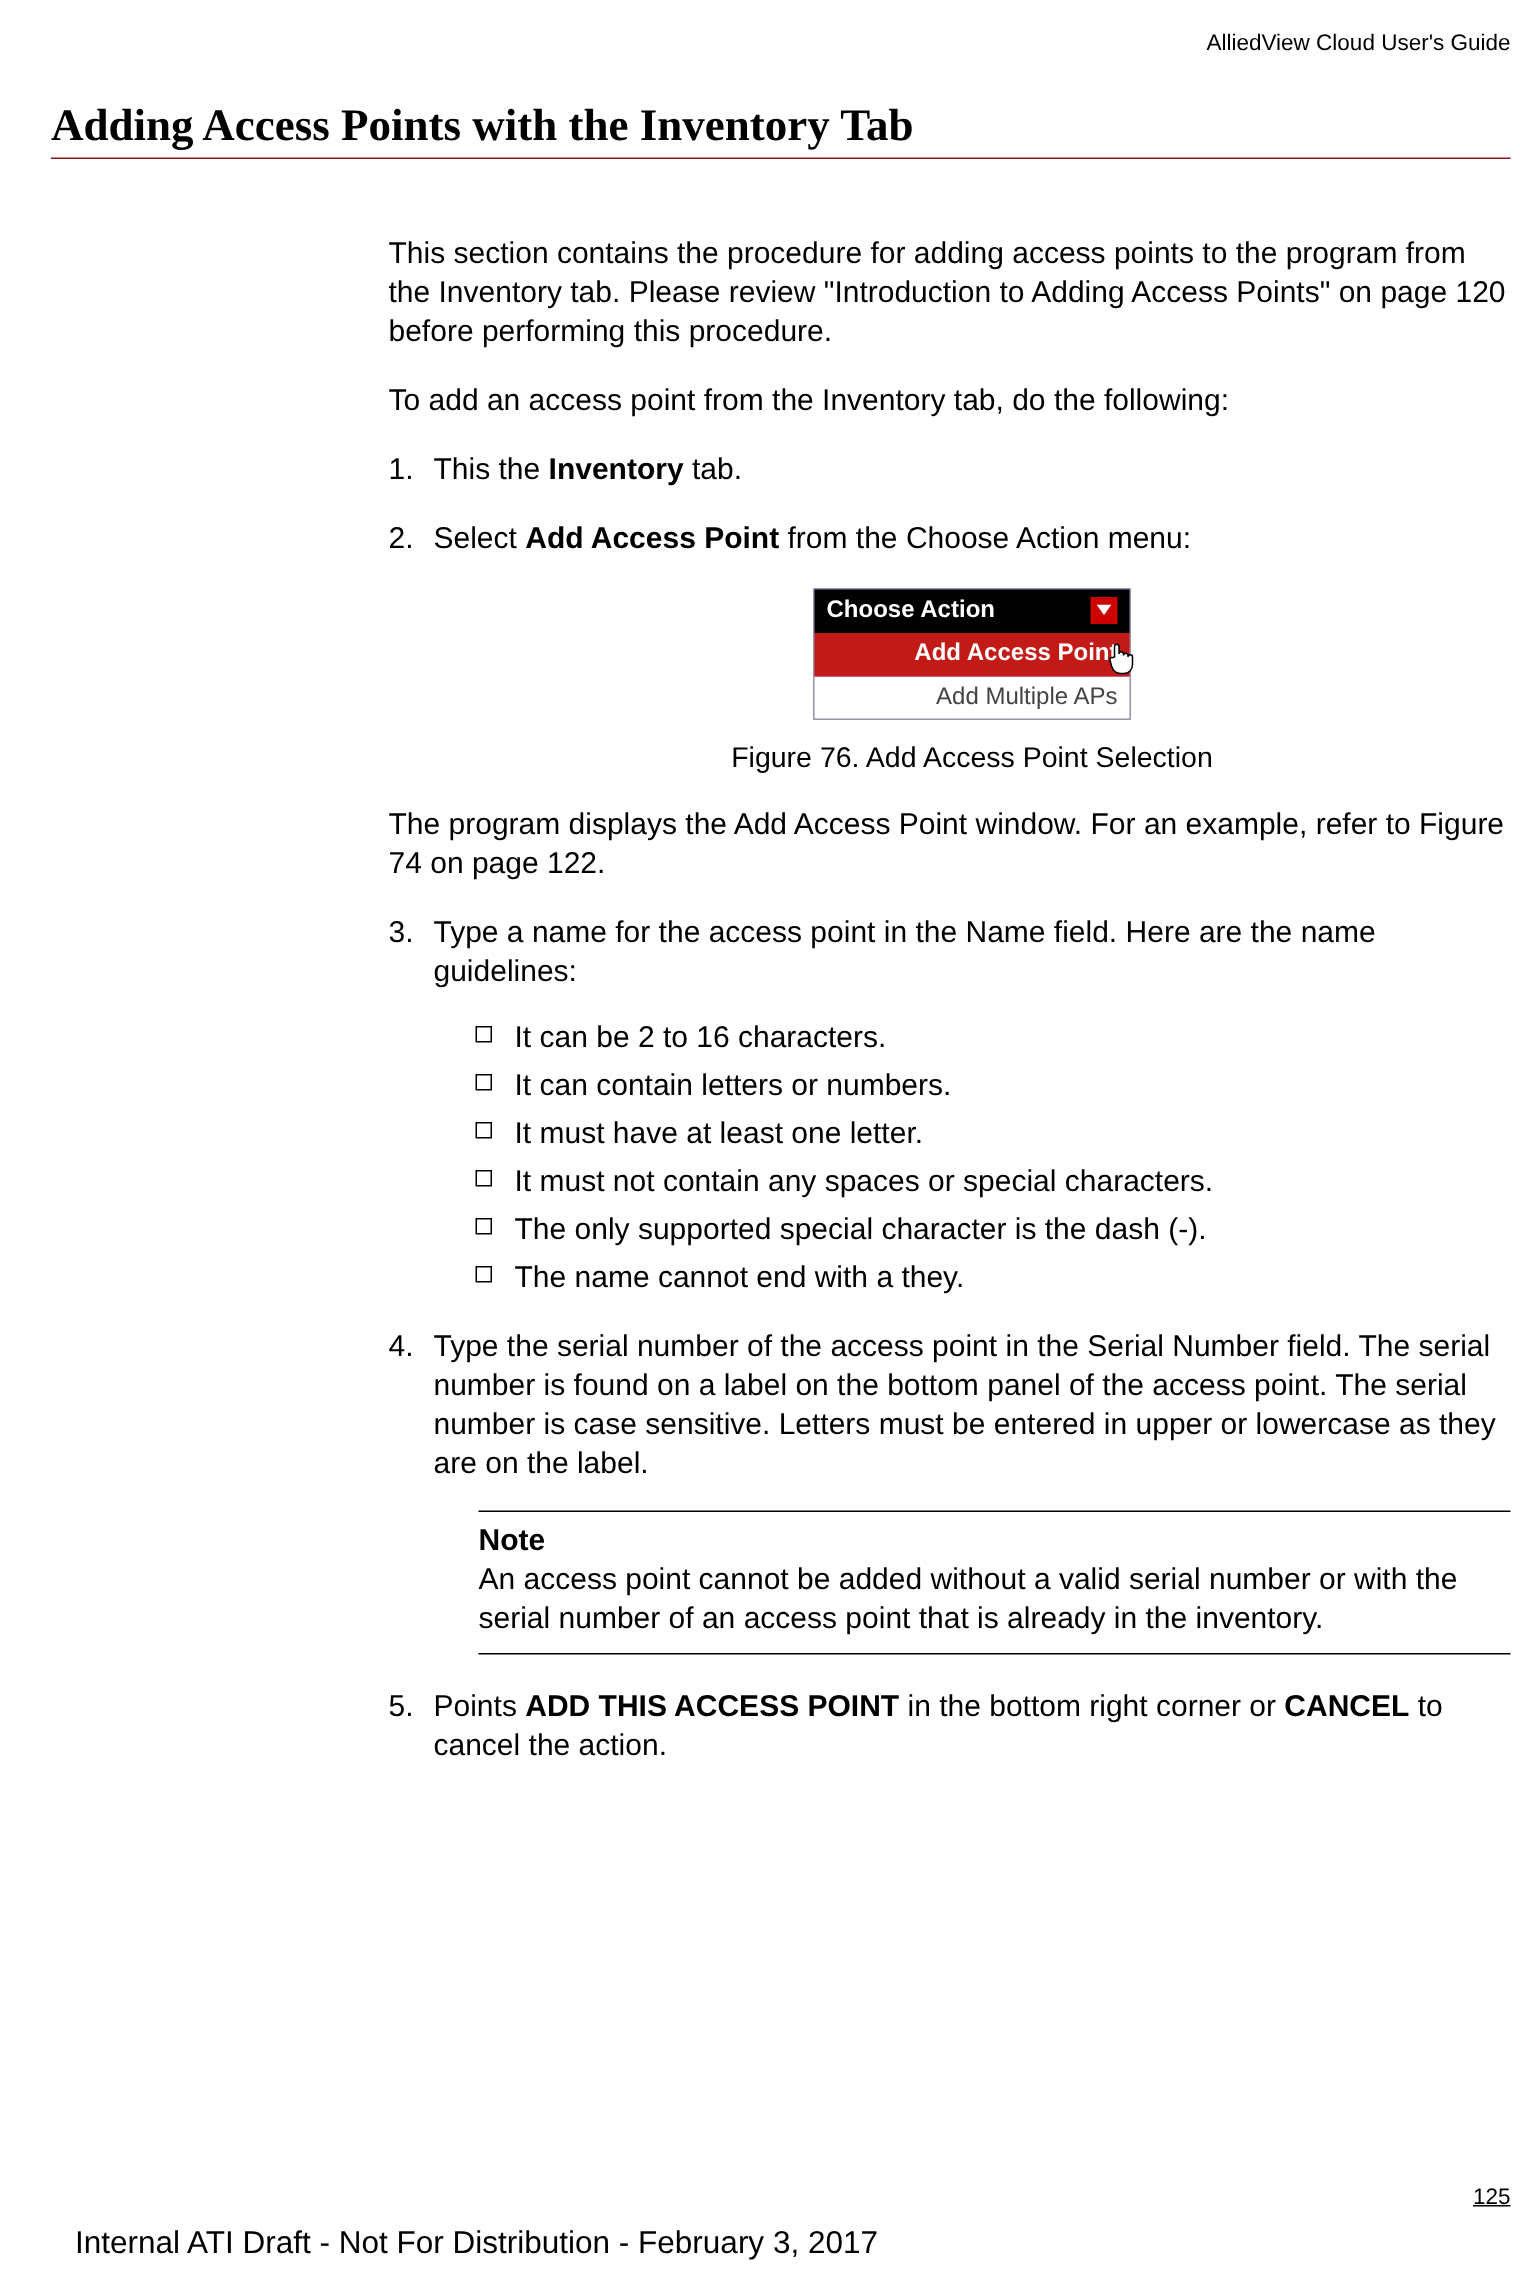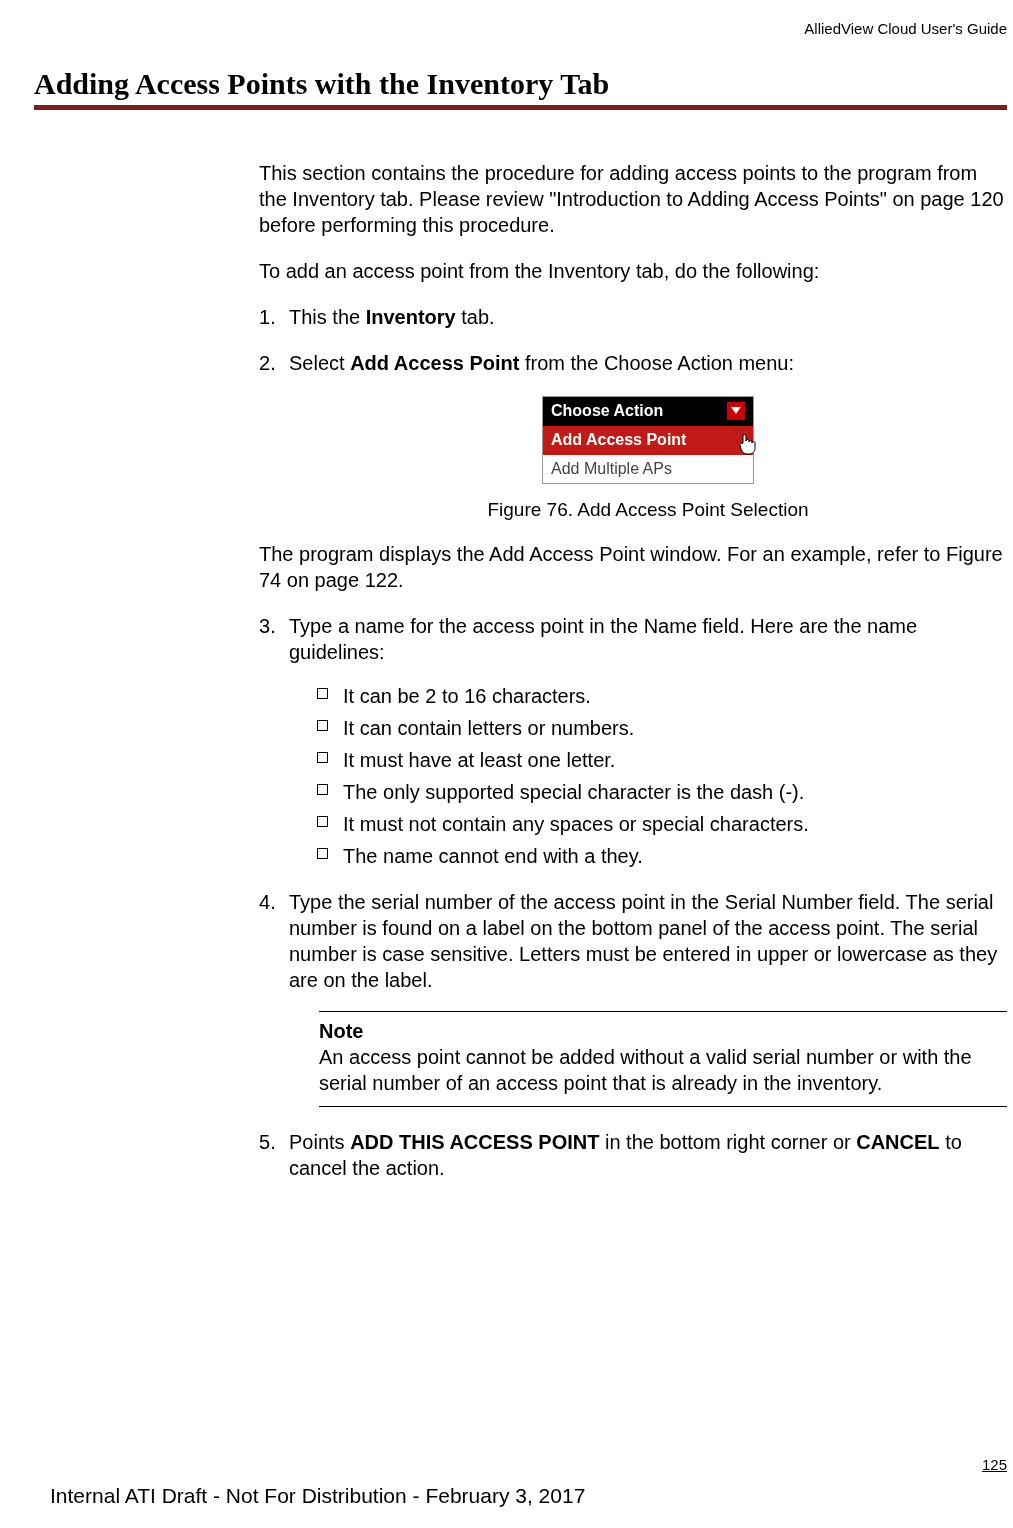--- a/index.html
+++ b/index.html
@@ -19,21 +19,21 @@
   }
   .header-right {
     text-align: right;
     font-size: 15px;
     padding-right: 0px;
   }
   .section-title {
     font-family: "Times New Roman", Times, serif;
     font-size: 30px;
     font-weight: bold;
-    border-bottom: 5px solid #7f1d1d;
+    border-bottom: 1px solid #7f1d1d;
     padding-bottom: 4px;
     margin-top: 30px;
     margin-left: 0;
   }
   .content {
     margin-left: 225px;
     margin-top: 50px;
     font-size: 20px;
     line-height: 1.3;
   }
@@ -59,21 +59,21 @@
     top: 0;
   }
   .figure-block {
     text-align: center;
     margin: 20px 0 18px 0;
   }
   .dropdown-widget {
     display: inline-block;
     border: 1px solid #999;
     width: 210px;
-    text-align: left;
+    text-align: right;
     font-size: 16px;
     background:#8b5cf6;
     position: relative;
   }
   .dropdown-header {
     background: #000;
     color: #fff;
     padding: 4px 8px;
     display: flex;
     justify-content: space-between;
@@ -207,22 +207,22 @@
 
         <p style="margin-left:-30px;">The program displays the Add Access Point window. For an example, refer to Figure 74 on page 122.</p>
       </li>
 
       <li>
         <span>Type a name for the access point in the Name field. Here are the name guidelines:</span>
         <ul class="bullets" style="margin-top:18px;">
           <li>It can be 2 to 16 characters.</li>
           <li>It can contain letters or numbers.</li>
           <li>It must have at least one letter.</li>
+          <li>It must not contain any spaces or special characters.</li>
           <li>The only supported special character is the dash (-).</li>
-          <li>It must not contain any spaces or special characters.</li>
           <li>The name cannot end with a they.</li>
         </ul>
       </li>
 
       <li>
         <span>Type the serial number of the access point in the Serial Number field. The serial number is found on a label on the bottom panel of the access point. The serial number is case sensitive. Letters must be entered in upper or lowercase as they are on the label.</span>
         <div class="note-block">
           <div class="note-title">Note</div>
           <div>An access point cannot be added without a valid serial number or with the serial number of an access point that is already in the inventory.</div>
         </div>

